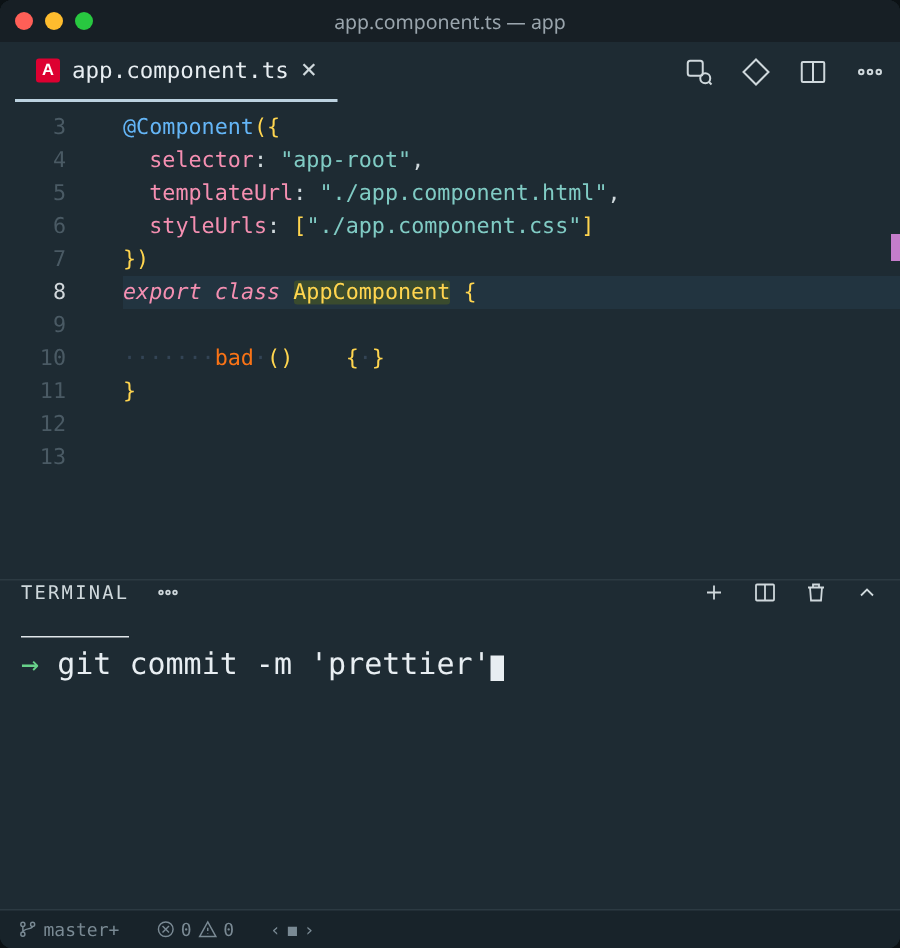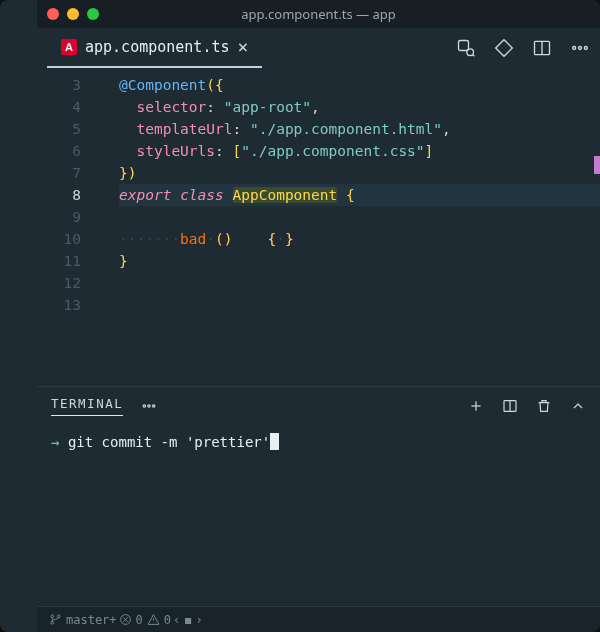--- a/index.html
+++ b/index.html
@@ -14,21 +14,21 @@
     --yellow:#ffd54f;
     --pink:#f48fb1;
     --green:#80cbc4;
     --red:#ff6b6b;
     --purple:#c586c0;
     --sel:#2a3b46;
     --border:#2c3a42;
   }
   *{box-sizing:border-box;margin:0;padding:0;font-family:ui-monospace,Menlo,Consolas,monospace;}
   html,body{width:600px;height:632px;background:#0e1418;overflow:hidden;}
-  .window{width:600px;height:632px;background:var(--bg);border-radius:8px;overflow:hidden;display:flex;flex-direction:column;box-shadow:0 10px 40px rgba(0,0,0,.5);padding-left:37px;}
+  .window{width:600px;height:632px;background:var(--bg);border-radius:8px;overflow:hidden;display:flex;flex-direction:column;box-shadow:0 10px 40px rgba(0,0,0,.5);}
 
   
   .titlebar{height:28px;background:var(--titlebar);display:flex;align-items:center;padding:0 10px;position:relative;}
   .traffic{display:flex;gap:8px;}
   .dot{width:12px;height:12px;border-radius:50%;}
   .dot.r{background:#ff5f57;}
   .dot.y{background:#febc2e;}
   .dot.g{background:#28c840;}
   .titlebar-title{position:absolute;left:0;right:0;text-align:center;font:13px -apple-system,system-ui,sans-serif;color:#9aa5ad;pointer-events:none;}
 
@@ -55,35 +55,35 @@
   .cls{color:var(--yellow);background:#3a4b2e;border-radius:2px;}
   .key{color:var(--pink);}
   .str{color:var(--green);}
   .br{color:var(--yellow);}
   .pn{color:#cfd8dc;}
   .fn{color:#f97316;}
   .minimark{position:absolute;right:0;top:82px;width:6px;height:18px;background:#c57dcb;}
 
   
   .panel{height:220px;background:var(--bg);border-top:1px solid var(--border);display:flex;flex-direction:column;}
-  .panel-head{height:38px;display:flex;align-items:center;padding:0 14px;gap:18px;font:12.5px -apple-system,system-ui,sans-serif;color:#cfd8dc;}
+  .panel-head{height:38px;display:flex;padding:0 14px;gap:18px;font:12.5px -apple-system,system-ui,sans-serif;color:#cfd8dc;}
   .panel-head .title{letter-spacing:1.5px;border-bottom:1px solid #e0e6ea;padding-bottom:4px;}
   .spacer{flex:1;}
   .sel-term{display:flex;align-items:center;gap:8px;background:#142027;border:1px solid var(--border);padding:2px 8px;border-radius:3px;font-family:ui-monospace,monospace;font-size:13px;}
   .updown{display:flex;flex-direction:column;font-size:8px;line-height:7px;}
   .panel-head svg{width:16px;height:16px;stroke:#cfd8dc;fill:none;stroke-width:1.8;}
-  .term{flex:1;padding:6px 14px;font-size:14px;line-height:22px;color:#e8eef2;}
+  .term{flex:1;padding:6px 14px;font-size:20px;line-height:22px;color:#e8eef2;}
   .prompt{color:#67d18a;}
   .cursor{display:inline-block;width:9px;height:17px;background:#e8eef2;vertical-align:text-bottom;}
 
   
   .status{height:26px;background:var(--bg-darker);border-top:1px solid var(--border);display:flex;align-items:center;padding:0 12px;gap:14px;font:12px -apple-system,system-ui,sans-serif;color:var(--dim);}
   .status .g{display:flex;align-items:center;gap:4px;}
   .status svg{width:13px;height:13px;stroke:var(--dim);fill:none;stroke-width:1.8;}
-  .status .left{display:flex;align-items:center;gap:2px;}
+  .status .left{display:flex;align-items:center;gap:24px;}
   .status .right{margin-left:auto;display:flex;align-items:center;gap:18px;}
 </style>
 </head>
 <body>
 
 <div class="window">
 
   <div class="titlebar">
     <div class="traffic">
       <div class="dot r"></div>

